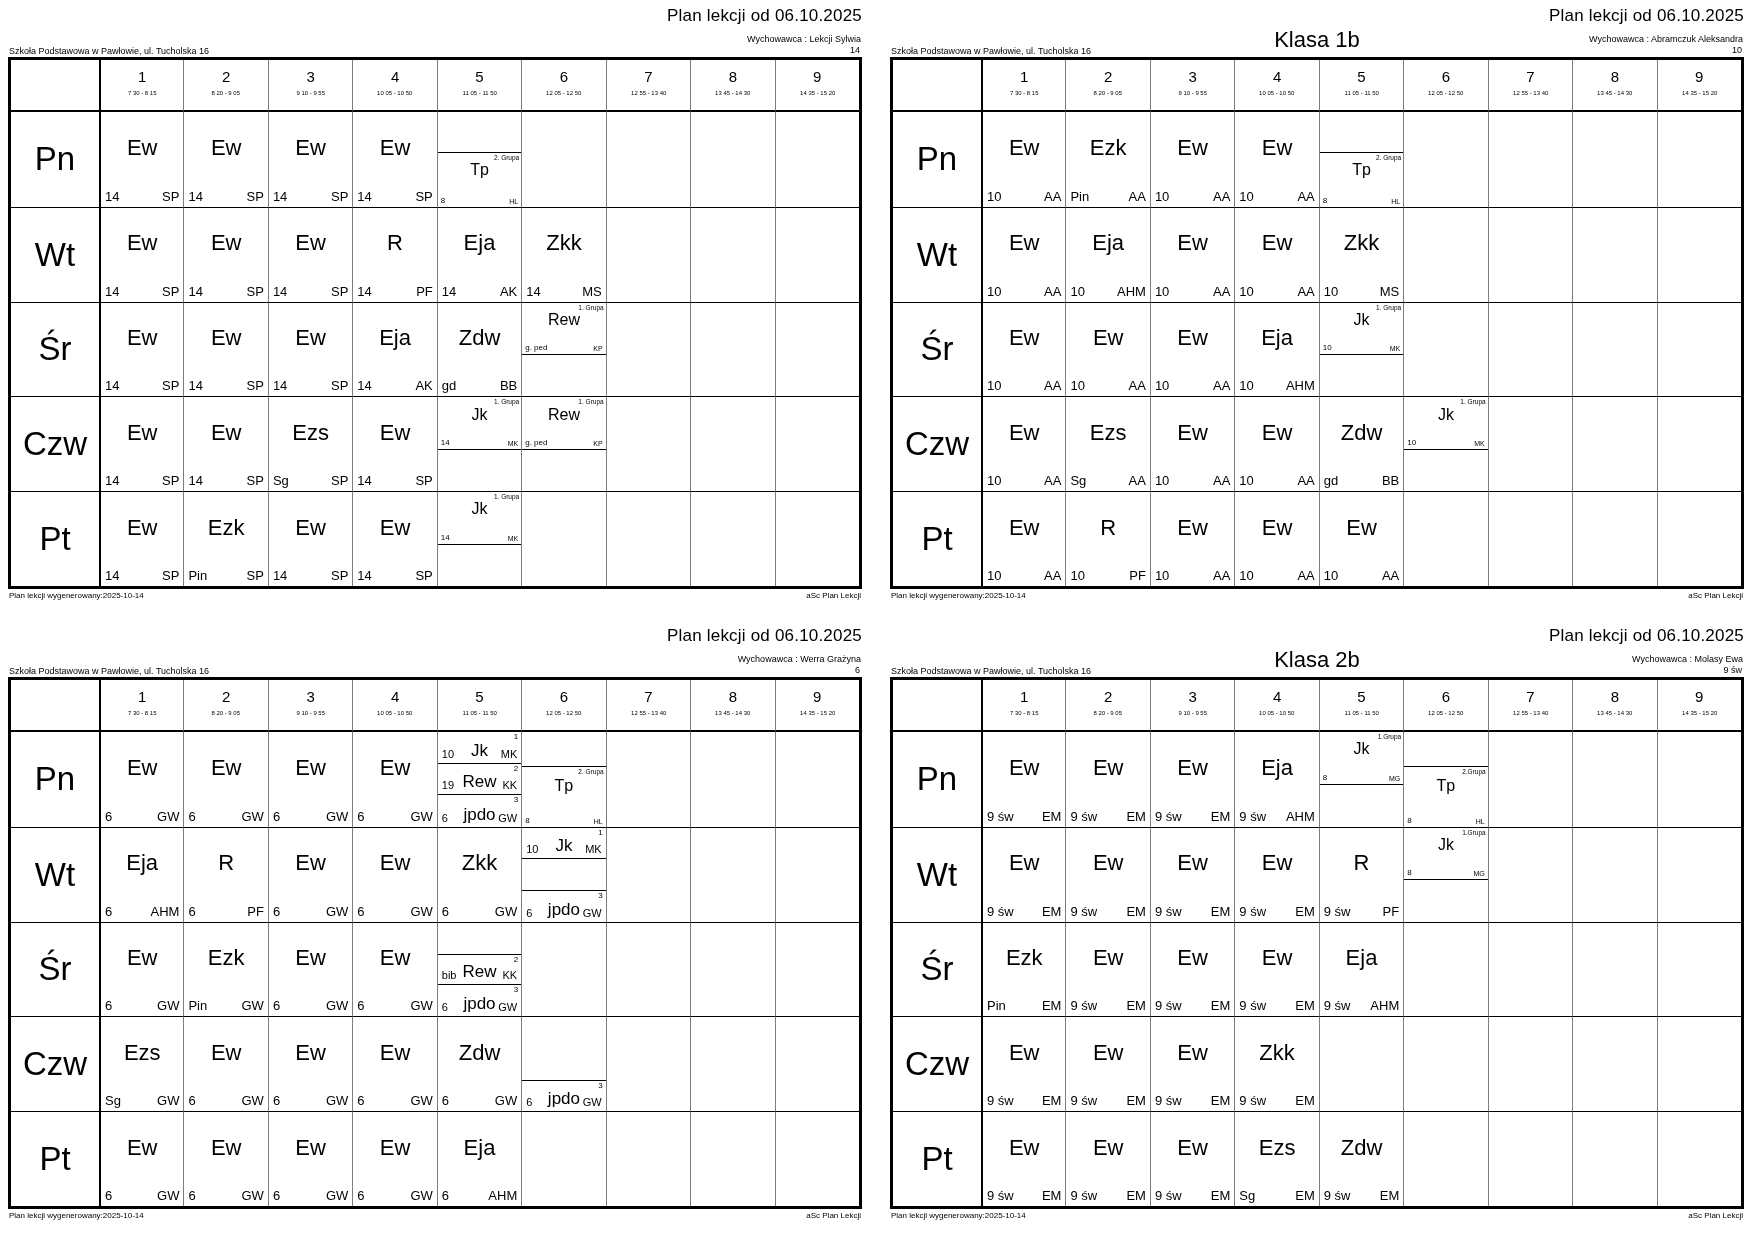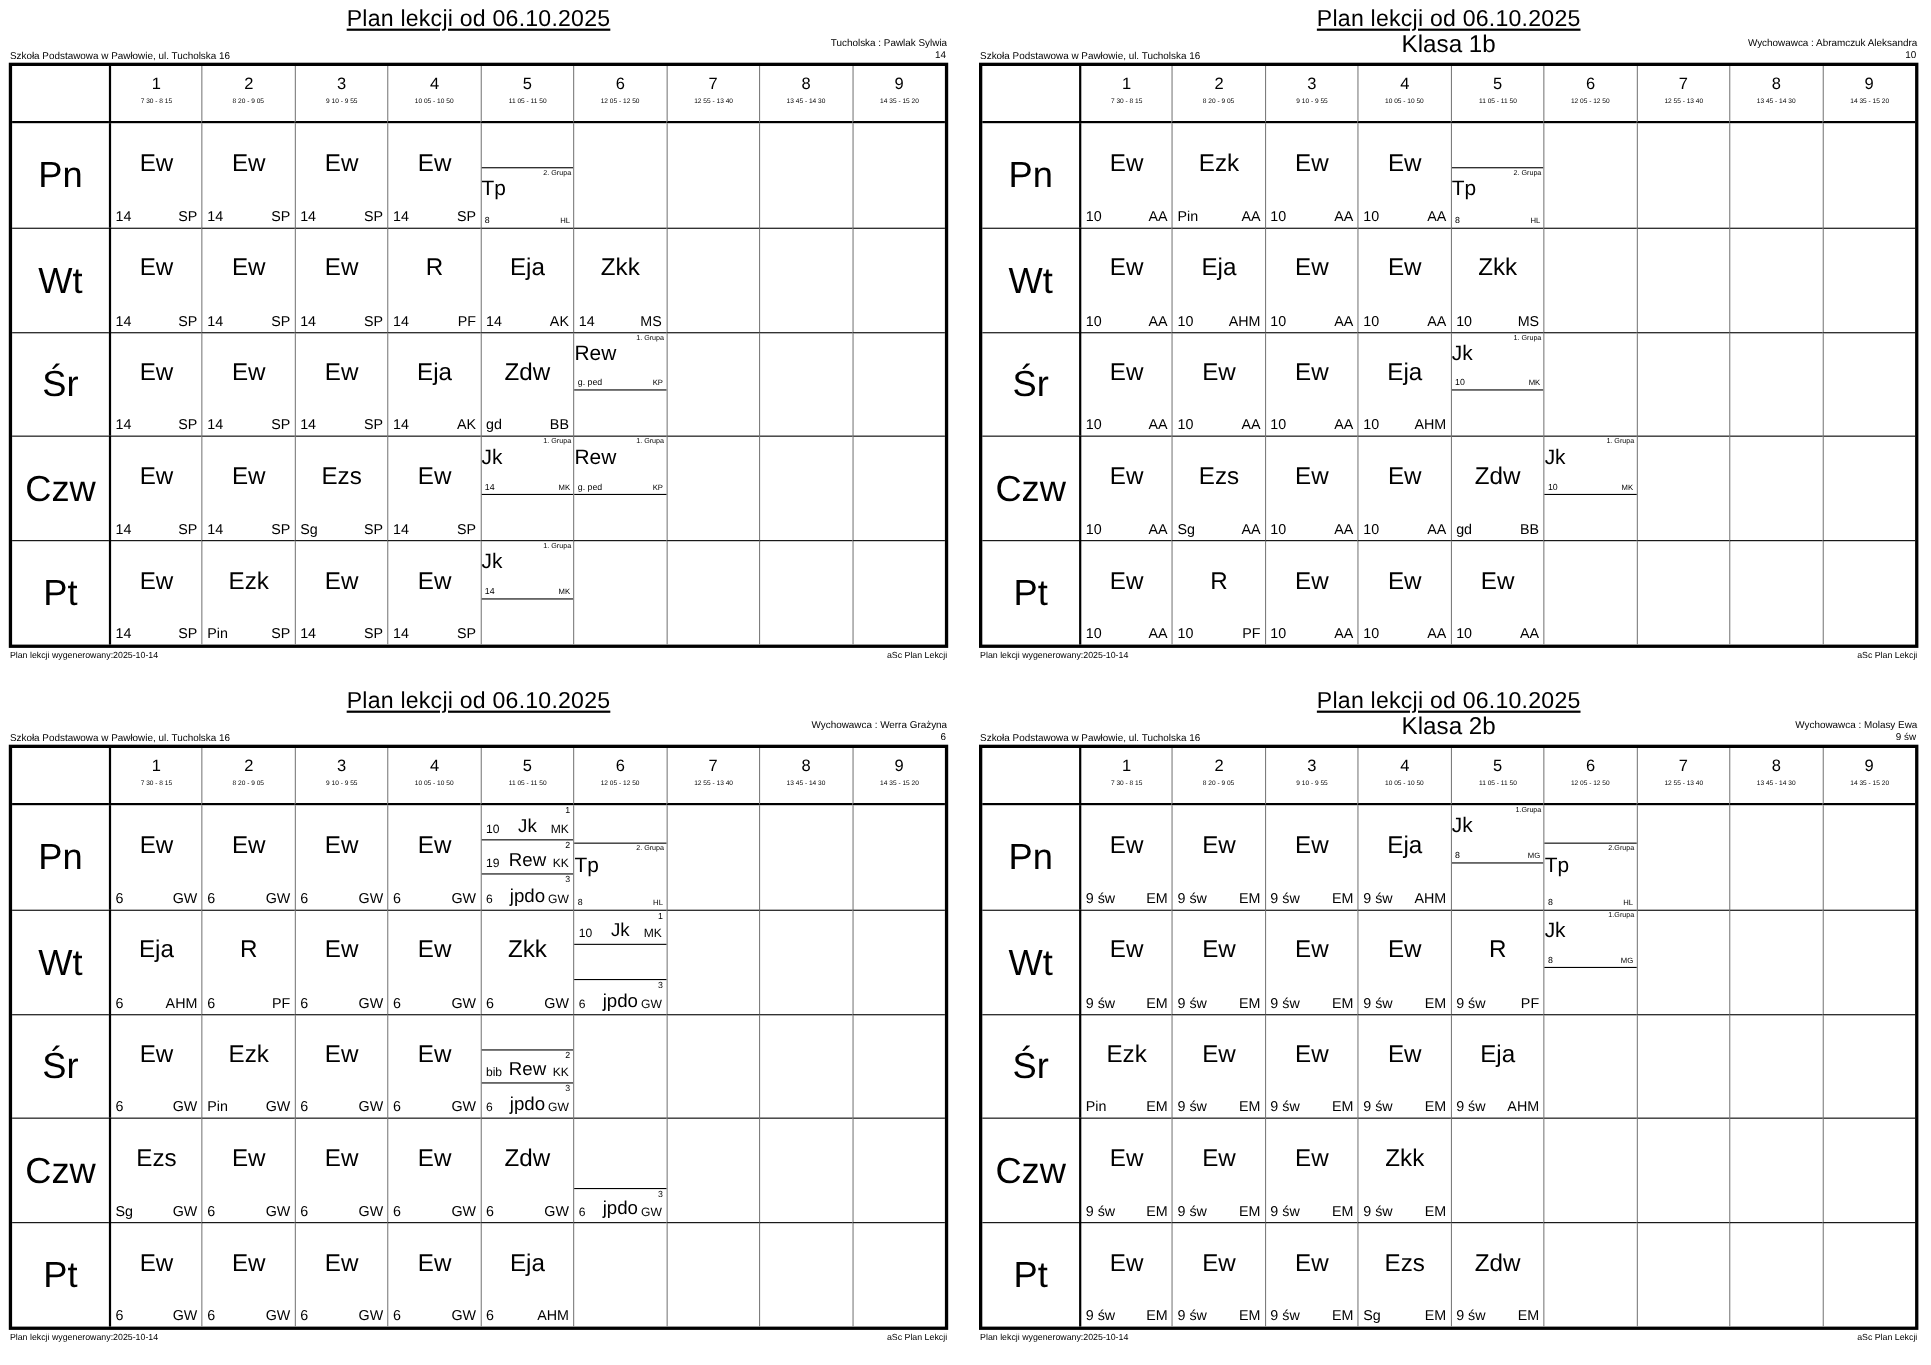--- a/index.html
+++ b/index.html
@@ -4,22 +4,22 @@
 <style>
   *{box-sizing:border-box;margin:0;padding:0}
   html,body{background:#fff}
   body{width:1755px;height:1241px;position:relative;overflow:hidden;
        font-family:"Liberation Sans","DejaVu Sans",sans-serif;color:#000}
   .sheet{position:absolute;width:854px;height:600px}
   .s0{left:8px;top:6px}
   .s1{left:890px;top:6px}
   .s2{left:8px;top:626px}
   .s3{left:890px;top:626px}
-  .t-title{position:absolute;top:0;left:0;right:0;text-align:center;font-size:21px;
-           text-decoration:underline;letter-spacing:.2px}
+  .t-title{position:absolute;top:0;left:0;right:0;text-align:right;font-size:17px;
+           letter-spacing:.2px}
   .t-class{position:absolute;top:21px;left:0;right:0;text-align:center;font-size:22px}
   .t-school{position:absolute;top:40px;left:1px;font-size:9px}
   .t-teacher{position:absolute;top:28px;right:1px;font-size:9px}
   .t-wroom{position:absolute;top:39px;right:2px;font-size:9px}
   .grid{position:absolute;left:0;top:51px;width:854px;height:532px;border:3px solid #000;
         display:grid;grid-template-columns:88px repeat(9,1fr);grid-template-rows:52px repeat(5,1fr);
         background:#fff}
   .cell{position:relative;border-left:1px solid #7d7d7d}
   .corner{border-left:none;border-bottom:2.5px solid #000}
   .hcell{border-bottom:2.5px solid #000;text-align:center}
@@ -29,41 +29,41 @@
   .pnum{font-size:15px;margin-top:8px}
   .ptime{font-size:6.5px;margin-top:4px;white-space:nowrap;transform:scale(.92);transform-origin:center}
   .subj{position:absolute;left:0;right:0;top:24%;text-align:center;font-size:22px}
   .room{position:absolute;left:4px;bottom:3px;font-size:13px}
   .teach{position:absolute;right:4px;bottom:3px;font-size:13px}
   .part{position:absolute;left:0;right:0}
   .part-top{top:0;height:56%;border-bottom:1.4px solid #000}
   .part-bottom{bottom:0;height:58%;border-top:1.4px solid #000}
   .part-mid{bottom:0;height:64%;border-top:1.4px solid #000}
   .grp{position:absolute;top:1px;right:2px;font-size:6.5px}
-  .subj-s{position:absolute;left:0;right:0;top:16%;font-size:19px}
+  .subj-s{position:absolute;left:0;right:0;top:16%;text-align:center;font-size:16px}
   .room-s{position:absolute;left:3px;bottom:2px;font-size:8px}
   .teach-s{position:absolute;right:3px;bottom:2px;font-size:7px}
   .third{position:relative;height:33.34%}
   .bb{border-bottom:1.4px solid #000}
   .bt{border-top:1.4px solid #000}
   .t-room{position:absolute;left:4px;bottom:3px;font-size:11px}
   .t-subj{position:absolute;left:0;right:0;bottom:2px;text-align:center;font-size:17px}
   .t-teach{position:absolute;right:4px;bottom:3px;font-size:11px}
   .t-sup{position:absolute;top:0;right:3px;font-size:8px}
   .foot{position:absolute;top:585px;font-size:8px}
   .fl{left:1px}.fr{right:1px}
 </style>
 </head>
 <body>
 
 <div id="sheets">
     <section class="sheet s0">
       <div class="t-title">Plan lekcji od 06.10.2025</div>
       <div class="t-school">Szkoła Podstawowa w Pawłowie, ul. Tucholska 16</div>
-      <div class="t-teacher">Tucholska : Pawlak Sylwia</div>
+      <div class="t-teacher">Wychowawca : Lekcji Sylwia</div>
       <div class="t-wroom">14</div>
       <div class="grid">
         <div class="cell corner"></div>
         <div class="cell hcell firstp">
           <div class="pnum">1</div>
           <div class="ptime">7 30 - 8 15</div>
         </div>
         <div class="cell hcell">
           <div class="pnum">2</div>
           <div class="ptime">8 20 - 9 05</div>

